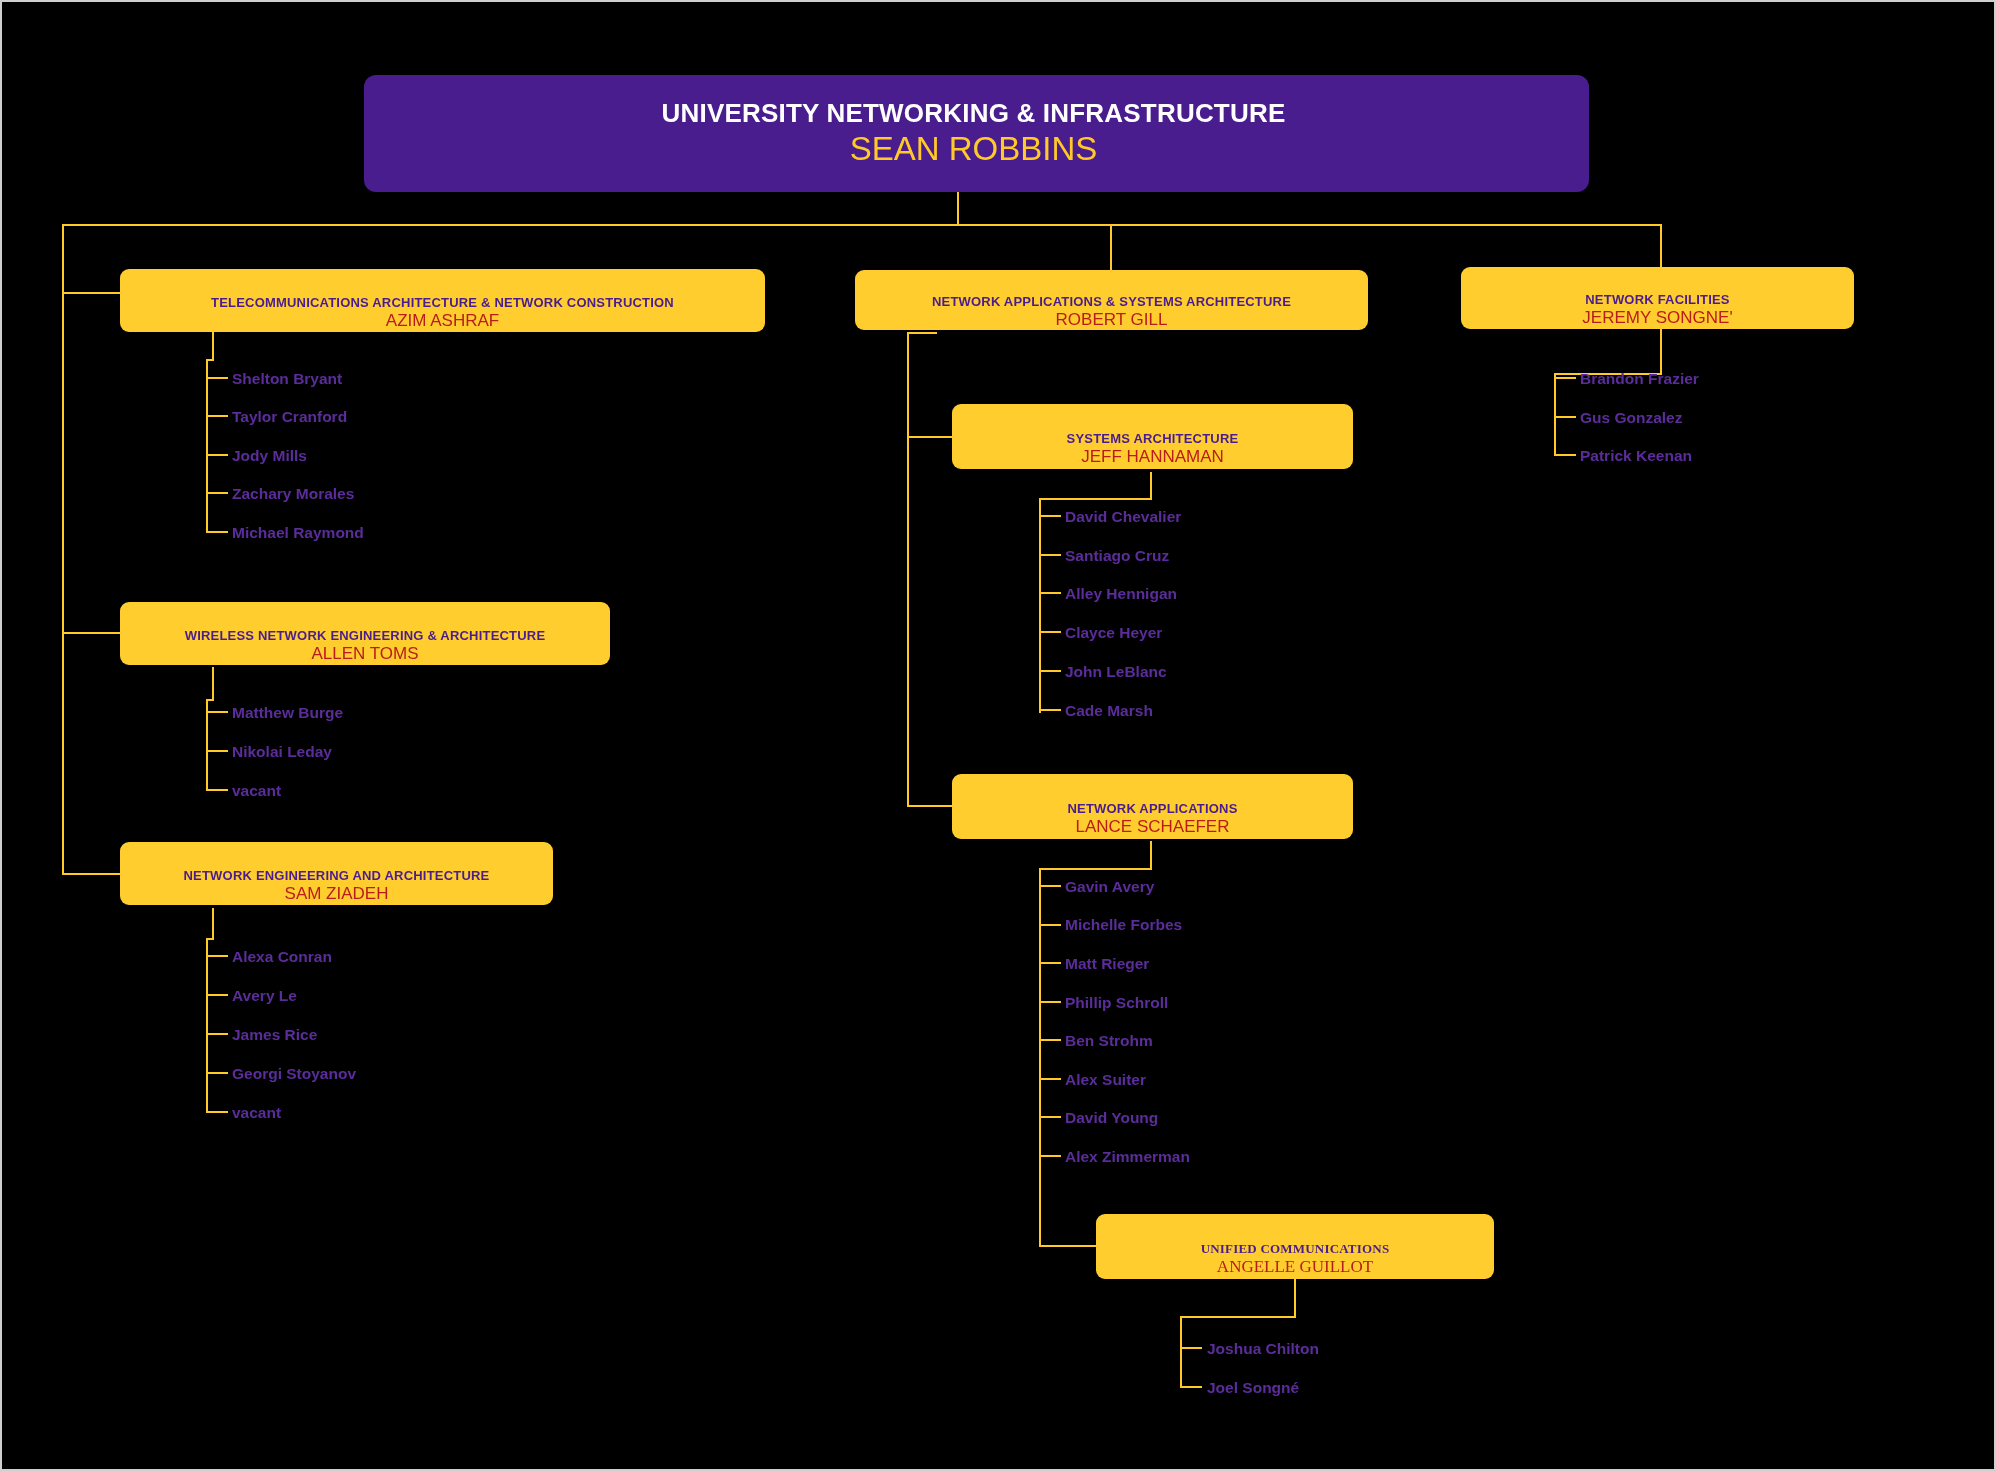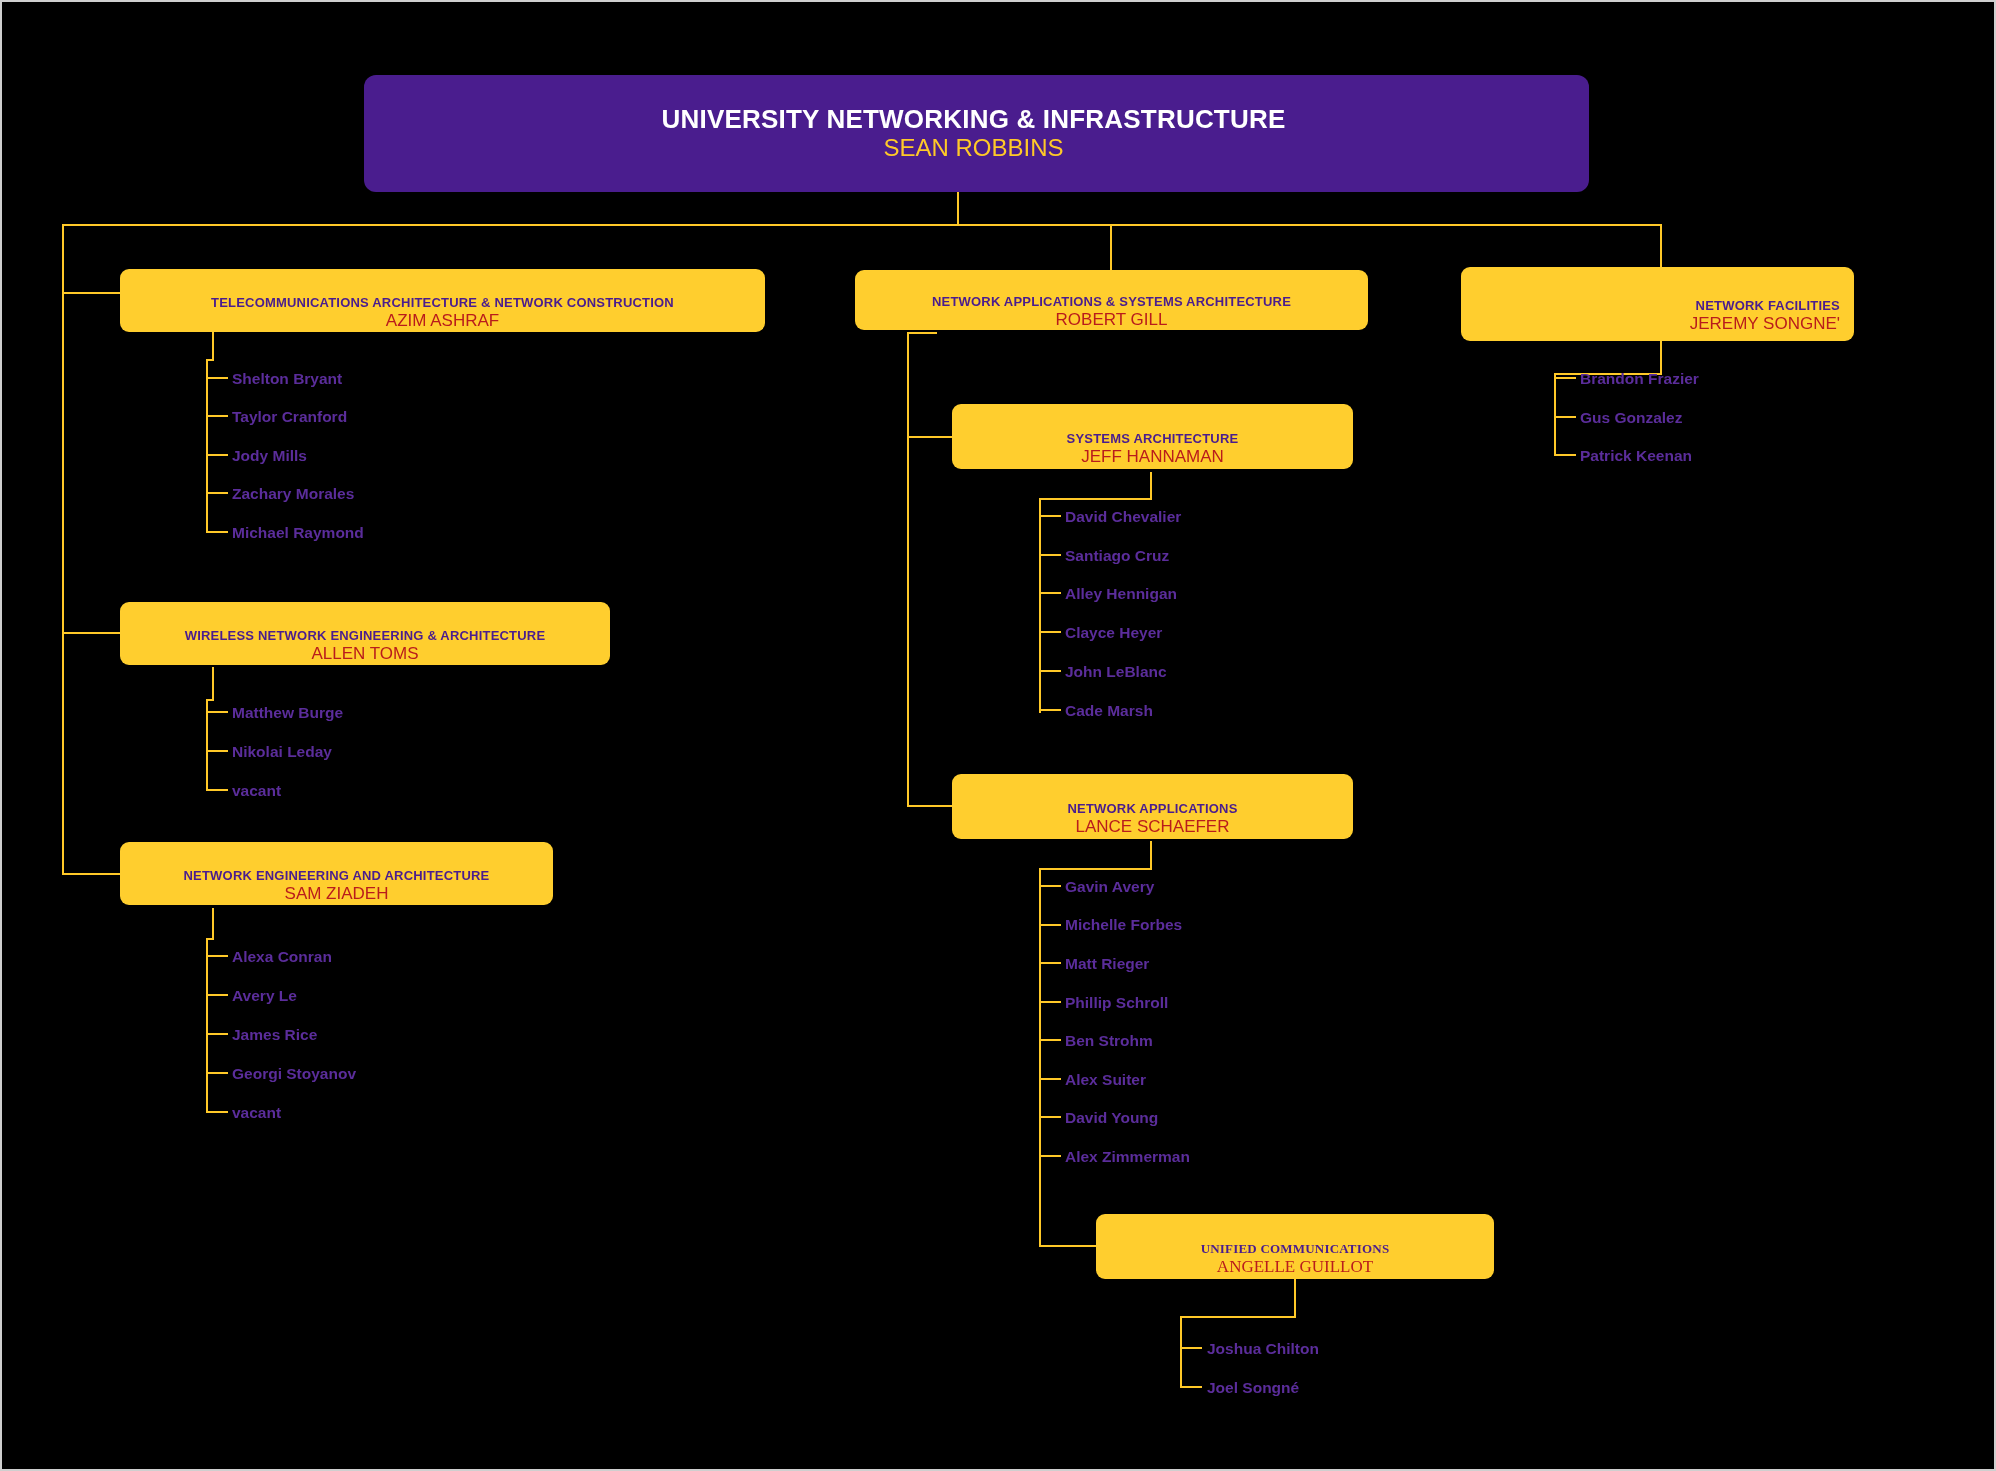--- a/index.html
+++ b/index.html
@@ -58,21 +58,21 @@
     background: #4a1d8e;
     border-radius: 12px;
     padding-left: 8px;
   }
   .box.root .unit {
     color: #ffffff;
     font-size: 26px;
   }
   .box.root .person {
     color: #ffc928;
-    font-size: 24px;
+    font-size: 33px;
   }
 
   .box.dept {
     background: #ffce2e;
   }
   .box.dept .unit {
     color: #4a1d8e;
     font-size: 13px;
     margin-top: 25px;
   }
@@ -211,21 +211,21 @@
   <div class="box dept" style="left:950px; top:772px; width:401px; height:65px;">
     <div class="unit">NETWORK APPLICATIONS</div>
     <div class="person">LANCE SCHAEFER</div>
   </div>
 
   <div class="box dept" style="left:1094px; top:1212px; width:398px; height:65px;font-family:Liberation Serif, serif;">
     <div class="unit">UNIFIED COMMUNICATIONS</div>
     <div class="person">ANGELLE GUILLOT</div>
   </div>
 
-  <div class="box dept" style="left:1459px; top:265px; width:393px; height:74px;align-items:flex-end;">
+  <div class="box dept" style="left:1459px; top:265px; width:393px; height:62px;">
     <div class="unit">NETWORK FACILITIES</div>
     <div class="person">JEREMY SONGNE'</div>
   </div>
 
   <div class="leaf" style="left:230px; top:369px;">Shelton Bryant</div>
   <div class="leaf" style="left:230px; top:407px;">Taylor Cranford</div>
   <div class="leaf" style="left:230px; top:446px;">Jody Mills</div>
   <div class="leaf" style="left:230px; top:484px;">Zachary Morales</div>
   <div class="leaf" style="left:230px; top:523px;">Michael Raymond</div>
 

